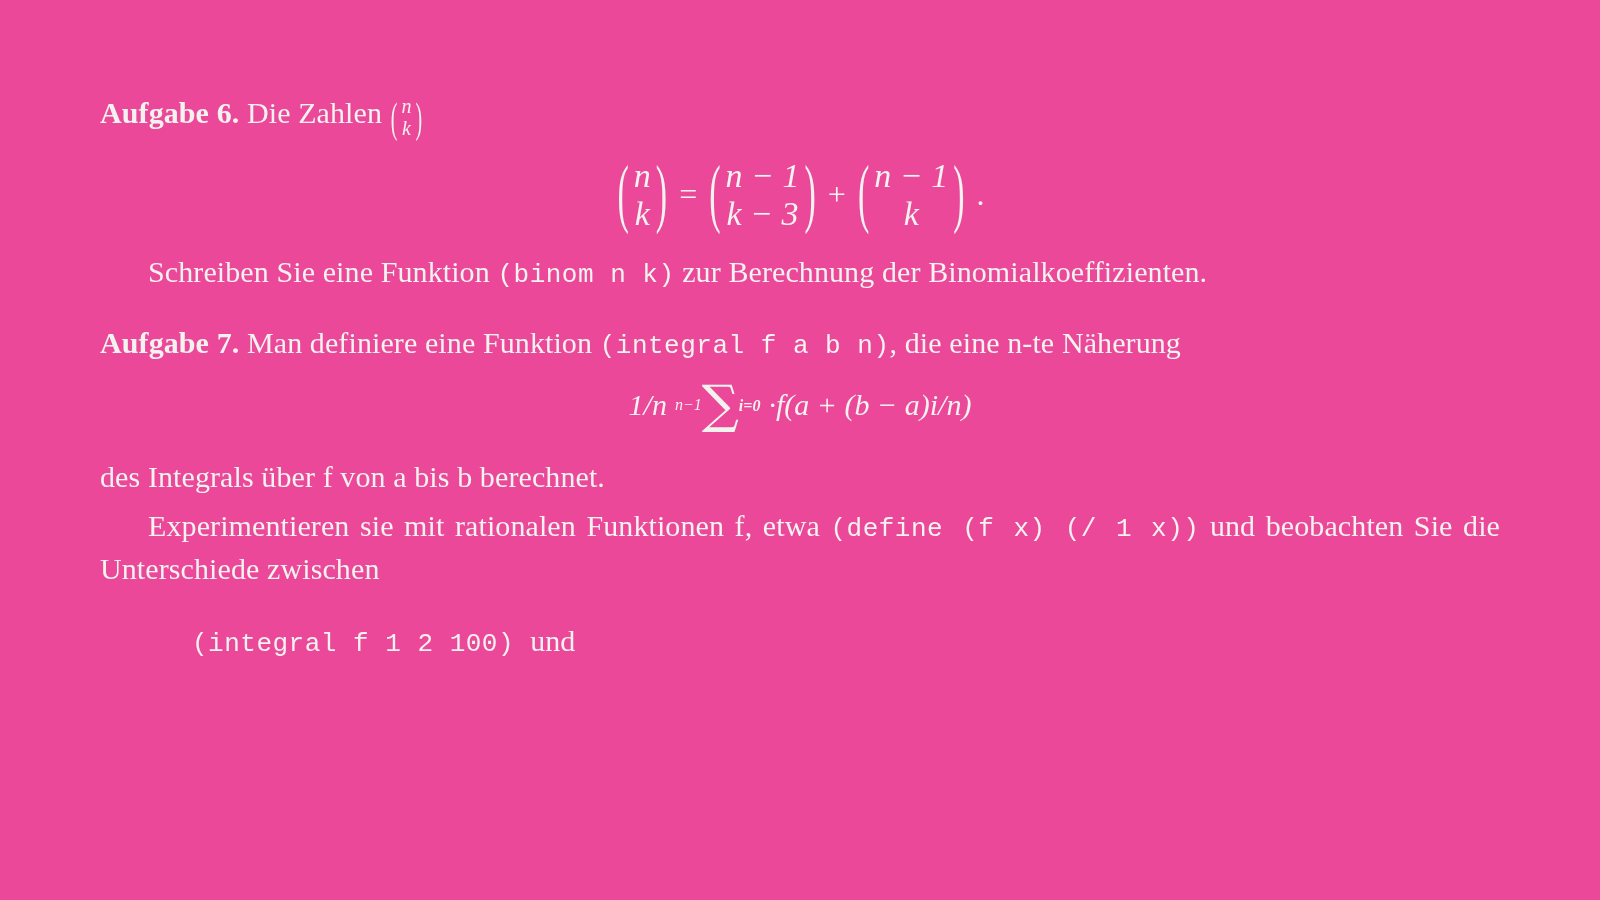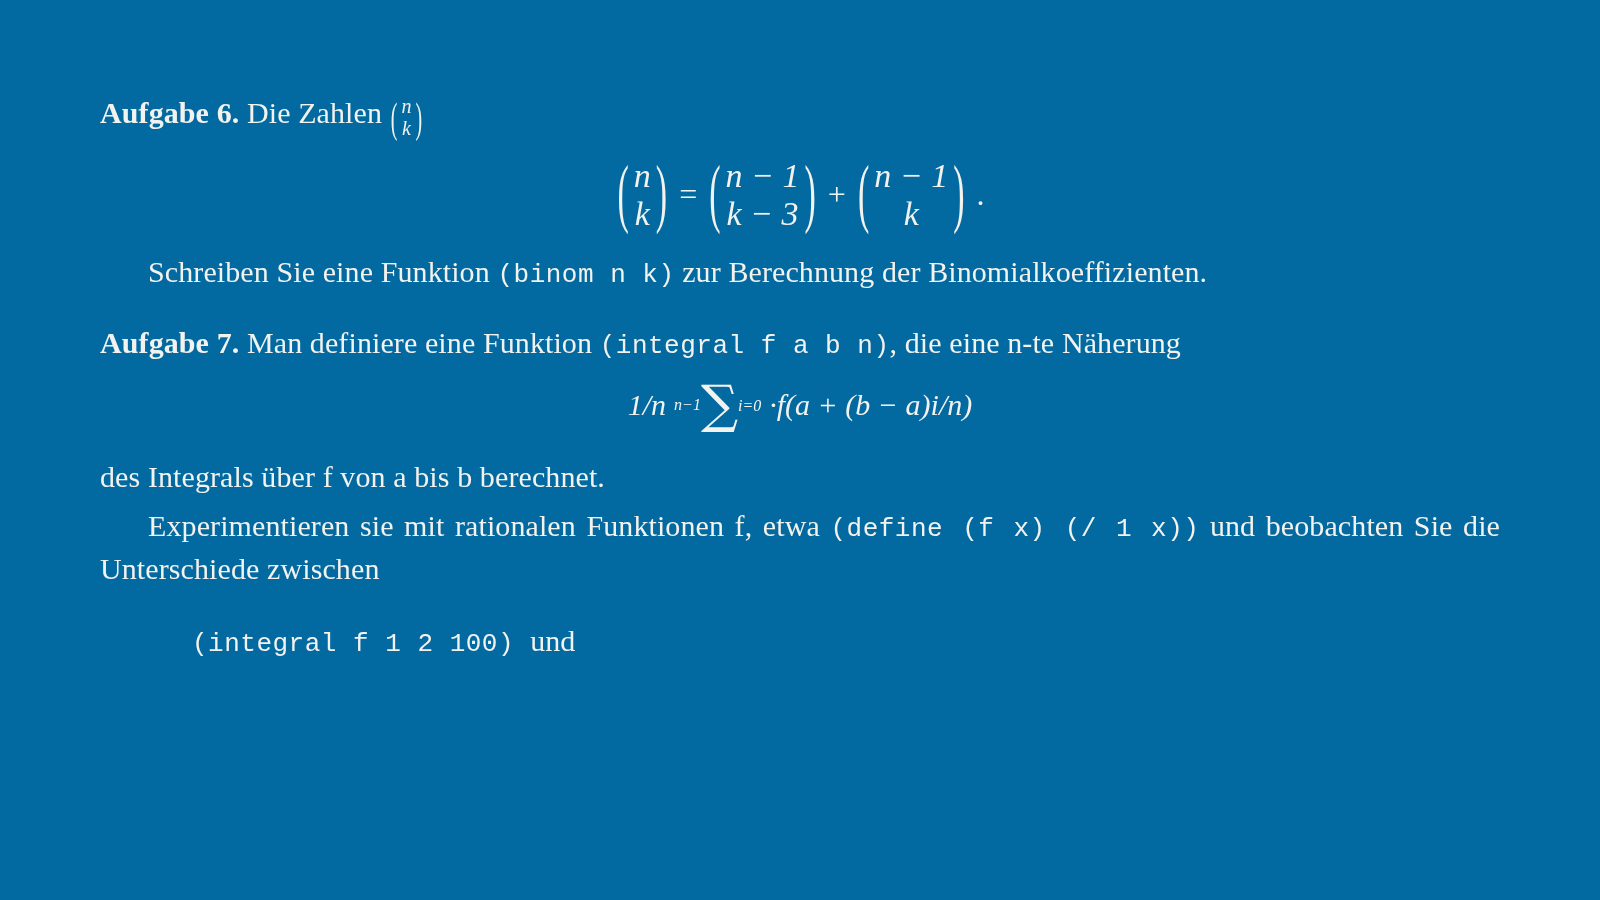--- a/index.html
+++ b/index.html
@@ -11,21 +11,21 @@
     width: 1600px;
     height: 900px;
     overflow: hidden;
     color: #f2f2ef;
     font-family: "Liberation Serif", serif;
   }
   .page {
     position: relative;
     width: 1600px;
     height: 900px;
-    background: #0369a1;
+    background: #ec4899;
     padding: 16px;
     box-sizing: border-box;
   }
   .content {
     position: absolute;
     left: 100px;
     top: 92px;
     width: 1400px;
   }
   .para {
@@ -115,21 +115,21 @@
   .sum .lim {
     font-size: 16px;
     font-style: italic;
   }
   .sum .sigma {
     font-size: 52px;
     line-height: 0.88;
     font-family: "DejaVu Serif", serif;
   }
   .sum .lim.top { margin-bottom: 1px; }
-  .sum .lim.bot { margin-top: 2px; }
+  .sum .lim.bot { margin-top: 2px; font-weight: bold; }
   .code-block {
     margin: 26px 0 0 92px;
     font-family: "Liberation Mono", monospace;
     font-size: 26px;
     line-height: 1.65;
     letter-spacing: 0.5px;
   }
   .code-block .tail {
     font-family: "Liberation Serif", serif;
     font-size: 30px;

